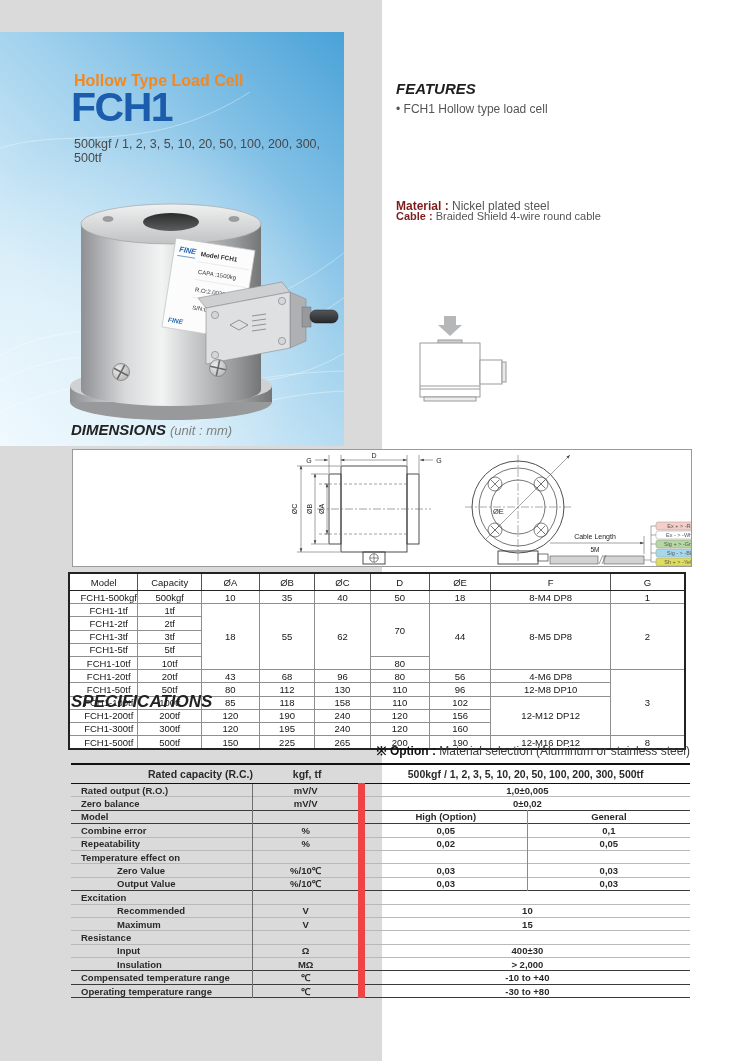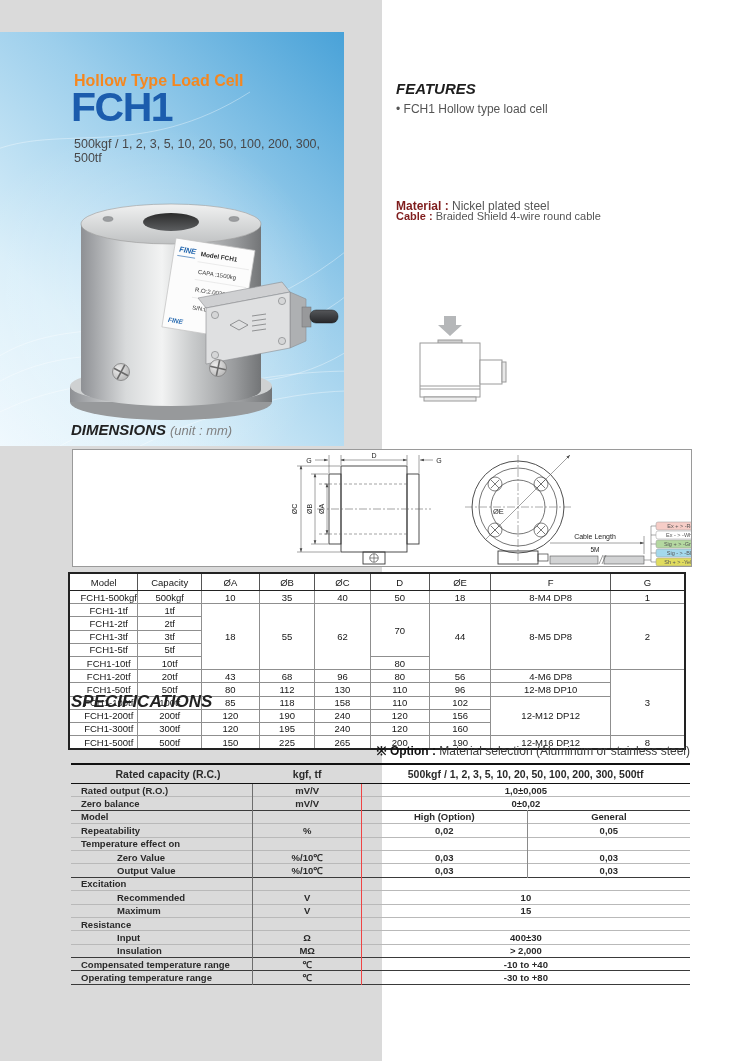--- a/index.html
+++ b/index.html
@@ -33,28 +33,28 @@
   #dim-table td{border:1px solid #8f8f8f;height:12.2px;line-height:11px;text-align:center;padding:0;}
   #dim-table td.mdl{text-align:center;padding-left:10px;}
   #dim-table tr.sep td{border-top:1.5px solid #222;}
   .option-note{position:absolute;left:330px;top:742px;width:360px;text-align:right;font-size:12px;color:#3a3a3a;}
   .option-note b{color:#111;}
   
   .spec-head{position:absolute;left:71px;top:692px;font-size:17px;font-weight:700;font-style:italic;color:#222;}
   #spec-table{position:absolute;left:71px;top:763px;width:619px;font-size:9.5px;color:#2a2a2a;}
   #spec-table thead th{border-top:2.5px solid #111;border-bottom:1.5px solid #111;font-weight:700;
                        font-size:10.5px;height:18px;padding:0;}
-  #spec-table thead th.h-lbl{text-align:center;padding-left:12px;margin-top:27px;}
+  #spec-table thead th.h-lbl{text-align:right;padding-left:12px;margin-top:27px;}
   #spec-table tbody tr{border-top:1px solid #b9b9b9;font-weight:bold;}
   #spec-table tbody tr.sep{border-top:1.4px solid #3a3a3a;}
   #spec-table tbody tr:last-child{border-bottom:1.4px solid #3a3a3a;}
   #spec-table td{height:12.4px;line-height:11px;padding:0;}
   #spec-table td.lbl{text-align:left;padding-left:10px;border-right:1px solid #6e6e6e;}
   #spec-table td.ind{padding-left:46px;margin-top:28px;}
-  #spec-table td.unit{text-align:center;border-right:1px solid #ef4444;}
+  #spec-table td.unit{text-align:center;border-right:7px solid #ef4444;}
   #spec-table td.val{text-align:center;}
   #spec-table td.vh{border-right:1px solid #8a8a8a;}
   svg text{font-family:"Liberation Sans",sans-serif;}
 </style>
 </head>
 <body>
 
 <div class="page">
   <div class="left-bg"></div>
 
@@ -467,20 +467,26 @@
           <td class="lbl">Zero balance</td>
           <td class="unit">mV/V</td>
           <td class="val" colspan="2">0±0,02</td>
         </tr>
         <tr class="sep">
           <td class="lbl">Model</td>
           <td class="unit"></td>
           <td class="val vh">High (Option)</td>
           <td class="val">General</td>
         </tr>
+        <tr class="sep">
+          <td class="lbl">Combine error</td>
+          <td class="unit">%</td>
+          <td class="val vh">0,05</td>
+          <td class="val">0,1</td>
+        </tr>
         <tr>
           <td class="lbl">Repeatability</td>
           <td class="unit">%</td>
           <td class="val vh">0,02</td>
           <td class="val">0,05</td>
         </tr>
         <tr>
           <td class="lbl">Temperature effect on</td>
           <td class="unit"></td>
           <td class="val vh"></td>

